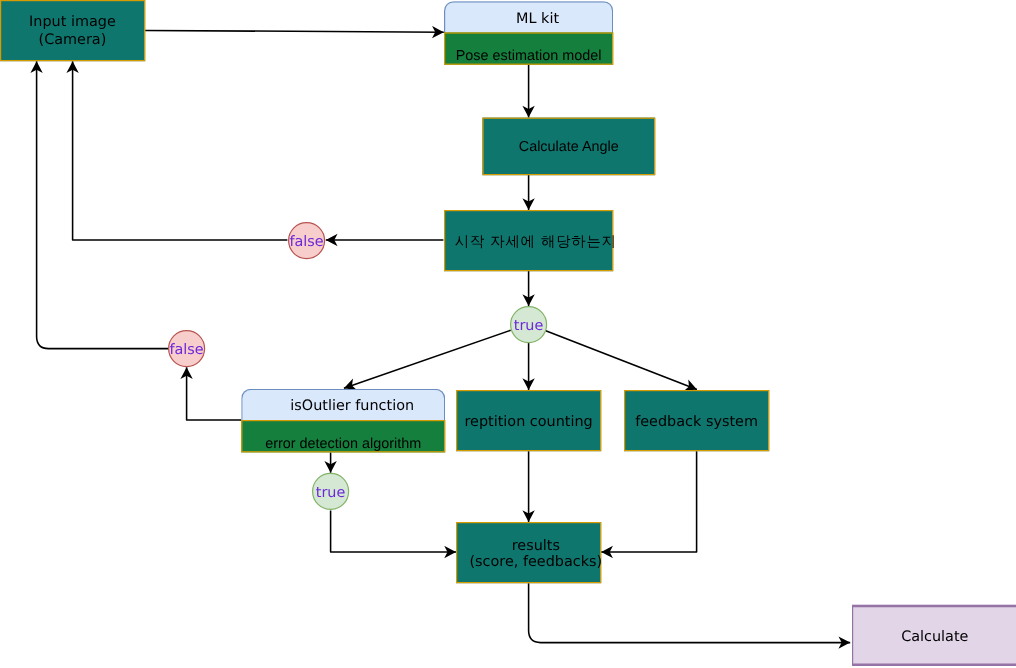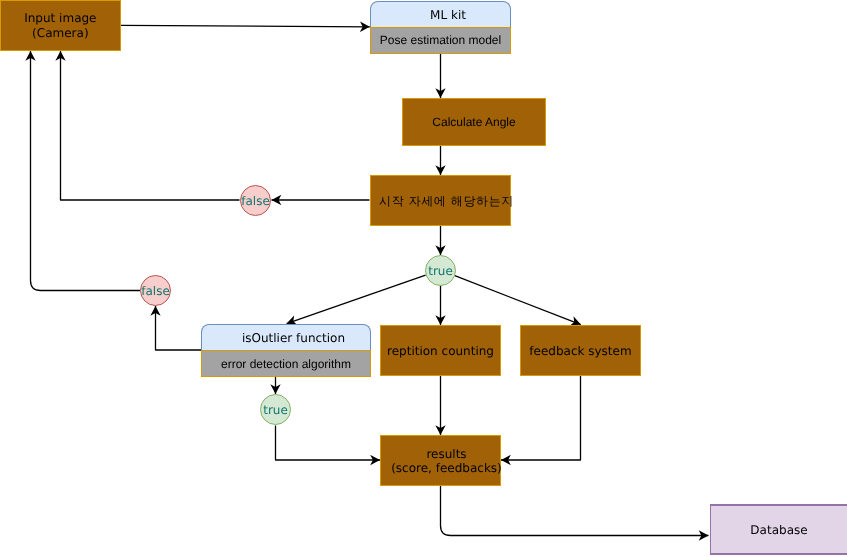--- a/index.html
+++ b/index.html
@@ -2,30 +2,30 @@
 <html><head>
 <meta charset="utf-8">
 <title>Flowchart</title>
 <style>
   html,body{margin:0;padding:0;background:#ffffff;}
   body{width:847px;height:557px;overflow:hidden;font-family:"DejaVu Sans",sans-serif;-webkit-font-smoothing:antialiased;text-rendering:geometricPrecision;}
   #canvas{position:relative;width:847px;height:557px;background:#fff;-webkit-font-smoothing:antialiased;}
   svg.layer{position:absolute;left:0;top:0;width:847px;height:557px;overflow:visible;}
   .node{position:absolute;box-sizing:border-box;display:flex;align-items:center;justify-content:center;}
   .node .txt{text-align:center;color:#000;line-height:14.5px;white-space:pre;position:relative;top:0.5px;}
-  .rectnode{border:1px solid #d79b00;background:#a16207;}
+  .rectnode{border:1px solid #d79b00;background:#0f766e;}
   .hdrnode{border:0;background:transparent;}
   .hdr-top{position:absolute;left:0;top:0;right:0;box-sizing:border-box;
            background:#dae8fc;border:1px solid #6c8ebf;border-bottom:none;
            border-radius:8px 8px 0 0;display:flex;align-items:center;justify-content:center;padding-left:15px;}
   .hdr-bot{position:absolute;left:0;right:0;bottom:0;box-sizing:border-box;
-           background:#a3a3a3;border:1px solid #d79b00;display:flex;align-items:center;justify-content:center;}
+           background:#15803d;border:1px solid #d79b00;display:flex;align-items:flex-end;justify-content:center;}
   .circ{position:absolute;box-sizing:border-box;border-radius:50%;
         display:flex;align-items:center;justify-content:center;}
-  .circ .txt{text-align:right;color:#0f766e;}
+  .circ .txt{text-align:right;color:#6d28d9;}
   .dbnode{border:1px solid #9673a6;border-top-width:2px;border-bottom-width:2px;background:#e1d5e7;}
   .flb{font-family:"Liberation Sans",sans-serif;}
 </style>
 </head>
 <body>
 
 <div id="canvas">
 
   <svg class="layer" viewBox="0 0 847 557">
     <defs>
@@ -128,16 +128,16 @@
 
   <div class="circ" style="left:260px;top:394px;width:31px;height:31px;background:transparent;border:none;">
     <span class="txt" style="font-size:12px;">true</span>
   </div>
 
   <div class="node rectnode" style="left:380px;top:435px;width:121px;height:51px;padding-left:12px;">
     <div class="txt" style="font-size:12px;"><span>results</span><br><span>(score, feedbacks)</span></div>
   </div>
 
   <div class="node dbnode" style="left:710px;top:504px;width:138px;height:51px;">
-    <div class="txt" style="font-size:12px;">Database</div>
+    <div class="txt" style="font-size:12px;">Calculate</div>
   </div>
 
 </div>
 
 </body></html>

